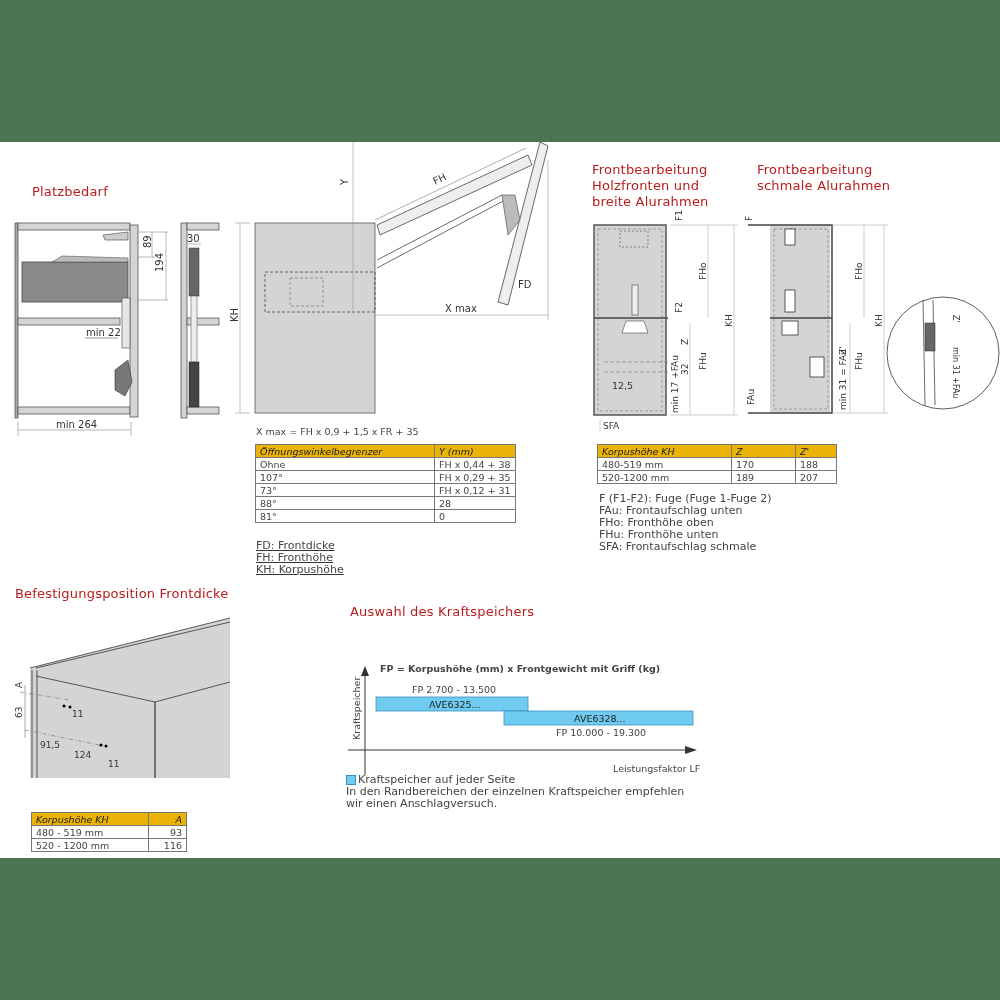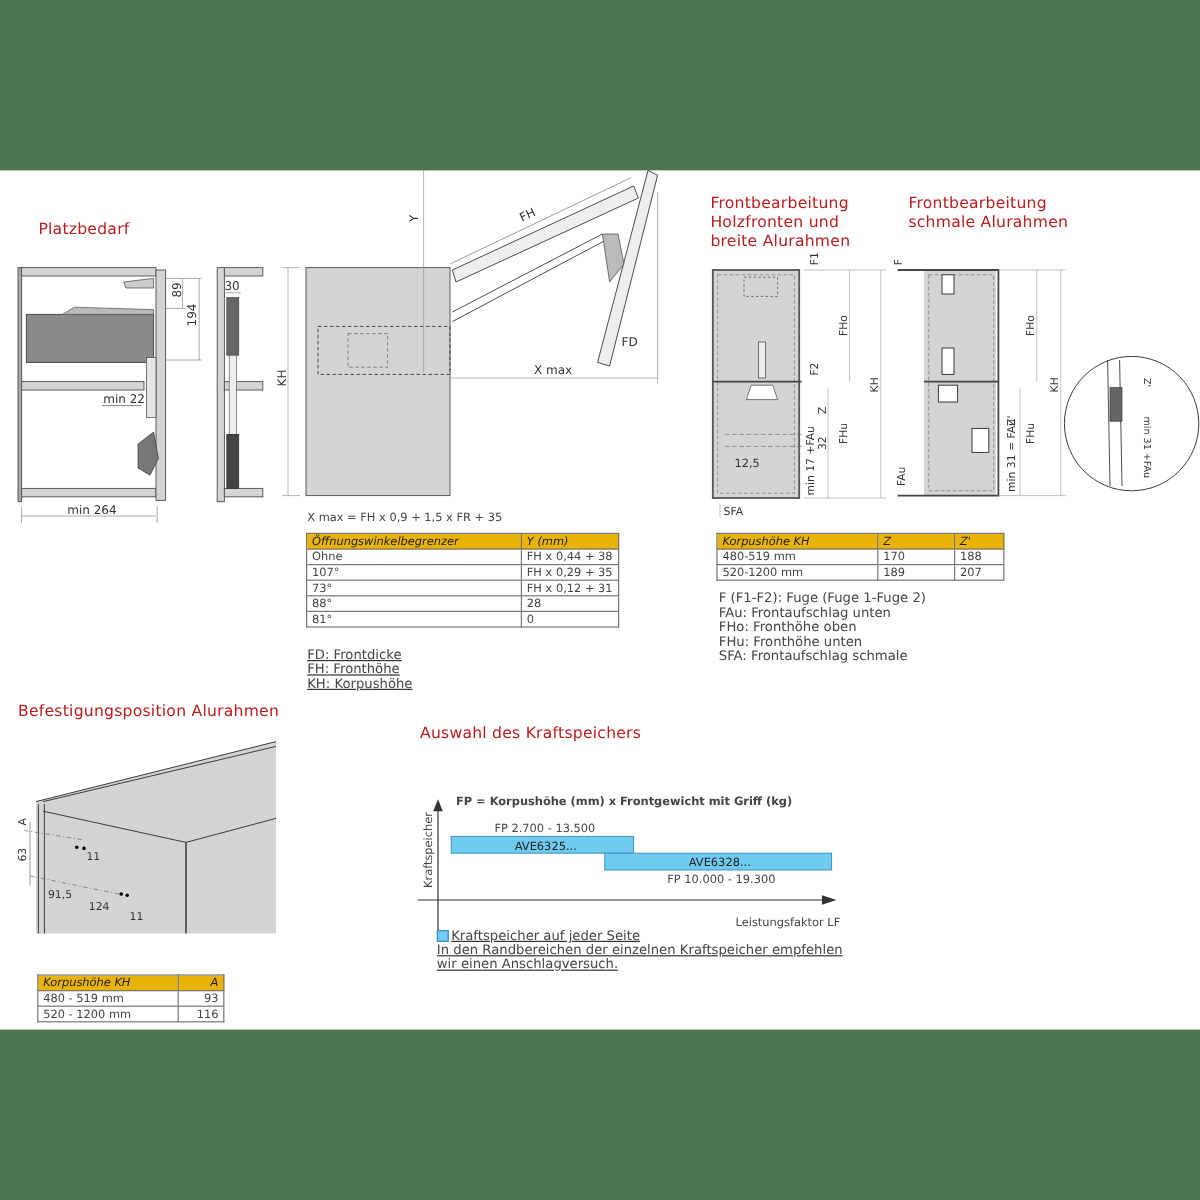--- a/index.html
+++ b/index.html
@@ -218,21 +218,21 @@
   </table>
 
 <div class="abs" style="left:599px;top:493px;">
   <div class="legend-line">F  (F1-F2): Fuge (Fuge 1-Fuge 2)</div>
   <div class="legend-line">FAu: Frontaufschlag unten</div>
   <div class="legend-line">FHo: Fronthöhe oben</div>
   <div class="legend-line">FHu: Fronthöhe unten</div>
   <div class="legend-line">SFA:  Frontaufschlag schmale</div>
 </div>
 
-<div class="abs heading" style="left:15px;top:586px;">Befestigungsposition Alurahmen</div>
+<div class="abs heading" style="left:15px;top:586px;">Befestigungsposition Frontdicke</div>
 
 <svg class="abs" style="left:0;top:610px" width="240" height="170">
   <path d="M30 58 L230 8 L230 168 L30 168 Z" fill="#d4d4d6"></path>
   <path d="M30 58 L230 8" stroke="#333" stroke-width="0.8" fill="none"></path>
   <path d="M36 58 L230 12" stroke="#333" stroke-width="0.8" fill="none"></path>
   <line x1="32" y1="60" x2="32" y2="168" stroke="#333" stroke-width="0.8"></line>
   <line x1="37" y1="60" x2="37" y2="168" stroke="#333" stroke-width="0.8"></line>
   <path d="M36 66 L155 92 L230 72" stroke="#333" stroke-width="0.8" fill="none"></path>
   <line x1="155" y1="92" x2="155" y2="168" stroke="#333" stroke-width="1.2"></line>
   <path d="M20 82 L70 90" stroke="#555" stroke-width="0.5" stroke-dasharray="4 2 1 2" fill="none"></path>
@@ -279,19 +279,19 @@
   <text x="15" y="80" font-size="9.5" fill="#444" transform="rotate(-90 15 80)">Kraftspeicher</text>
   <text x="67" y="33" font-size="9.5" fill="#444">FP 2.700 - 13.500</text>
   <rect x="31" y="37" width="152" height="14" fill="#6fcbef" stroke="#3a8fbf" stroke-width="0.8"></rect>
   <text x="84" y="48" font-size="9.5" fill="#222">AVE6325...</text>
   <rect x="159" y="51" width="189" height="14" fill="#6fcbef" stroke="#3a8fbf" stroke-width="0.8"></rect>
   <text x="229" y="62" font-size="9.5" fill="#222">AVE6328...</text>
   <text x="211" y="76" font-size="9.5" fill="#444">FP 10.000 - 19.300</text>
   <text x="268" y="112" font-size="9.5" fill="#444">Leistungsfaktor LF</text>
 </svg>
 
-<div class="abs" style="left:364px;top:774px;text-decoration:underline;">
+<div class="abs" style="left:346px;top:774px;">
   <div class="legend-line">
     <span style="display:inline-block;width:8px;height:8px;background:#6fcbef;border:1px solid #3a8fbf;vertical-align:middle;margin-right:2px;"></span><span>Kraftspeicher auf jeder Seite</span>
   </div>
   <div class="legend-line">In den Randbereichen der einzelnen Kraftspeicher empfehlen</div>
   <div class="legend-line">wir einen Anschlagversuch.</div>
 </div>
 
 </body></html>

